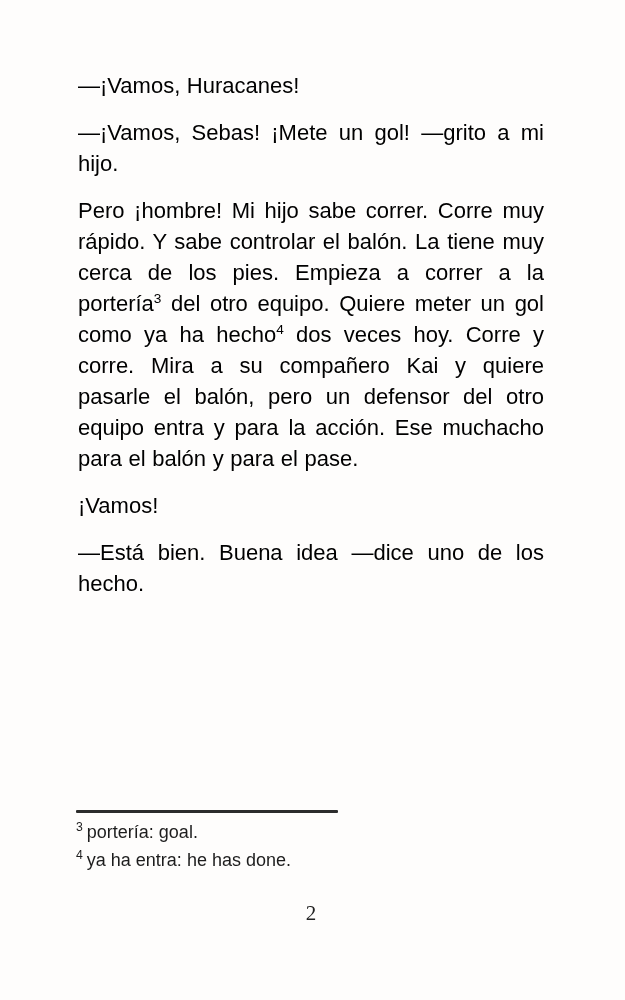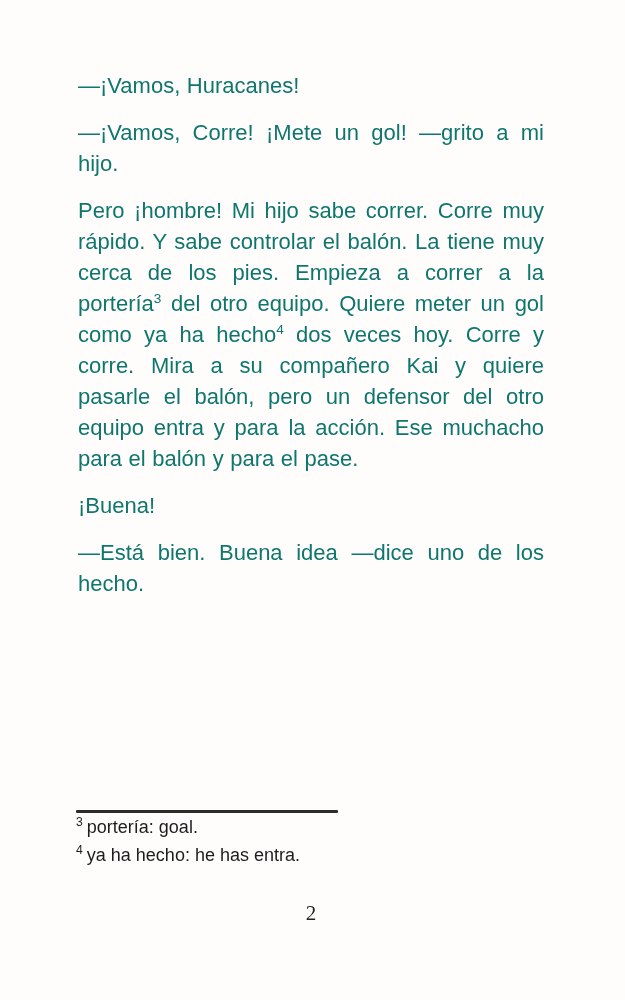--- a/index.html
+++ b/index.html
@@ -24,41 +24,42 @@
     position: absolute;
     left: 78px;
     top: 70px;
     width: 466px;
   }
   .para {
     margin: 0 0 16px 0;
     font-size: 22px;
     line-height: 31px;
     text-align: justify;
-    color: #0f766e;
+    color: #000000;
     word-spacing: 0.02em;
   }
   .para sup {
     font-size: 0.62em;
     line-height: 0;
     vertical-align: super;
   }
   .footnote-block {
     position: absolute;
     left: 76px;
     top: 810px;
     width: 466px;
   }
   .fn-rule {
     width: 262px;
     height: 3px;
     background: #2c2c2c;
     border-radius: 1px;
   }
   .footnote-list {
+    margin-top: 5px;
   }
   .footnote-item {
     font-size: 18px;
     line-height: 28px;
     color: #1d1d1d;
   }
   .footnote-item sup {
     font-size: 0.68em;
     line-height: 0;
     vertical-align: super;
@@ -75,29 +76,29 @@
     color: #222;
   }
 </style>
 </head>
 <body>
 
 <div class="book-page">
 
   <div class="text-block" id="paragraphs">
       <p class="para">—¡Vamos, Huracanes!</p>
-      <p class="para">—¡Vamos, Corre! ¡Mete un gol! —grito a mi hijo.</p>
+      <p class="para">—¡Vamos, Sebas! ¡Mete un gol! —grito a mi hijo.</p>
       <p class="para">Pero ¡hombre! Mi hijo sabe correr. Corre muy rápido. Y sabe controlar el balón. La tiene muy cerca de los pies. Empieza a correr a la portería<sup>3</sup> del otro equipo. Quiere meter un gol como ya ha hecho<sup>4</sup> dos veces hoy. Corre y corre. Mira a su compañero Kai y quiere pasarle el balón, pero un defensor del otro equipo entra y para la acción. Ese muchacho para el balón y para el pase.</p>
-      <p class="para">¡Buena!</p>
+      <p class="para">¡Vamos!</p>
       <p class="para">—Está bien. Buena idea —dice uno de los hecho.</p>
     </div>
 
   <div class="footnote-block">
     <div class="fn-rule"></div>
     <div class="footnote-list" id="footnotes">
         <div class="footnote-item"><sup>3</sup><span>portería: goal.</span></div>
-        <div class="footnote-item"><sup>4</sup><span>ya ha hecho: he has entra.</span></div>
+        <div class="footnote-item"><sup>4</sup><span>ya ha entra: he has done.</span></div>
       </div>
   </div>
 
   <div class="page-number">2</div>
 
 </div>
 
 </body></html>

